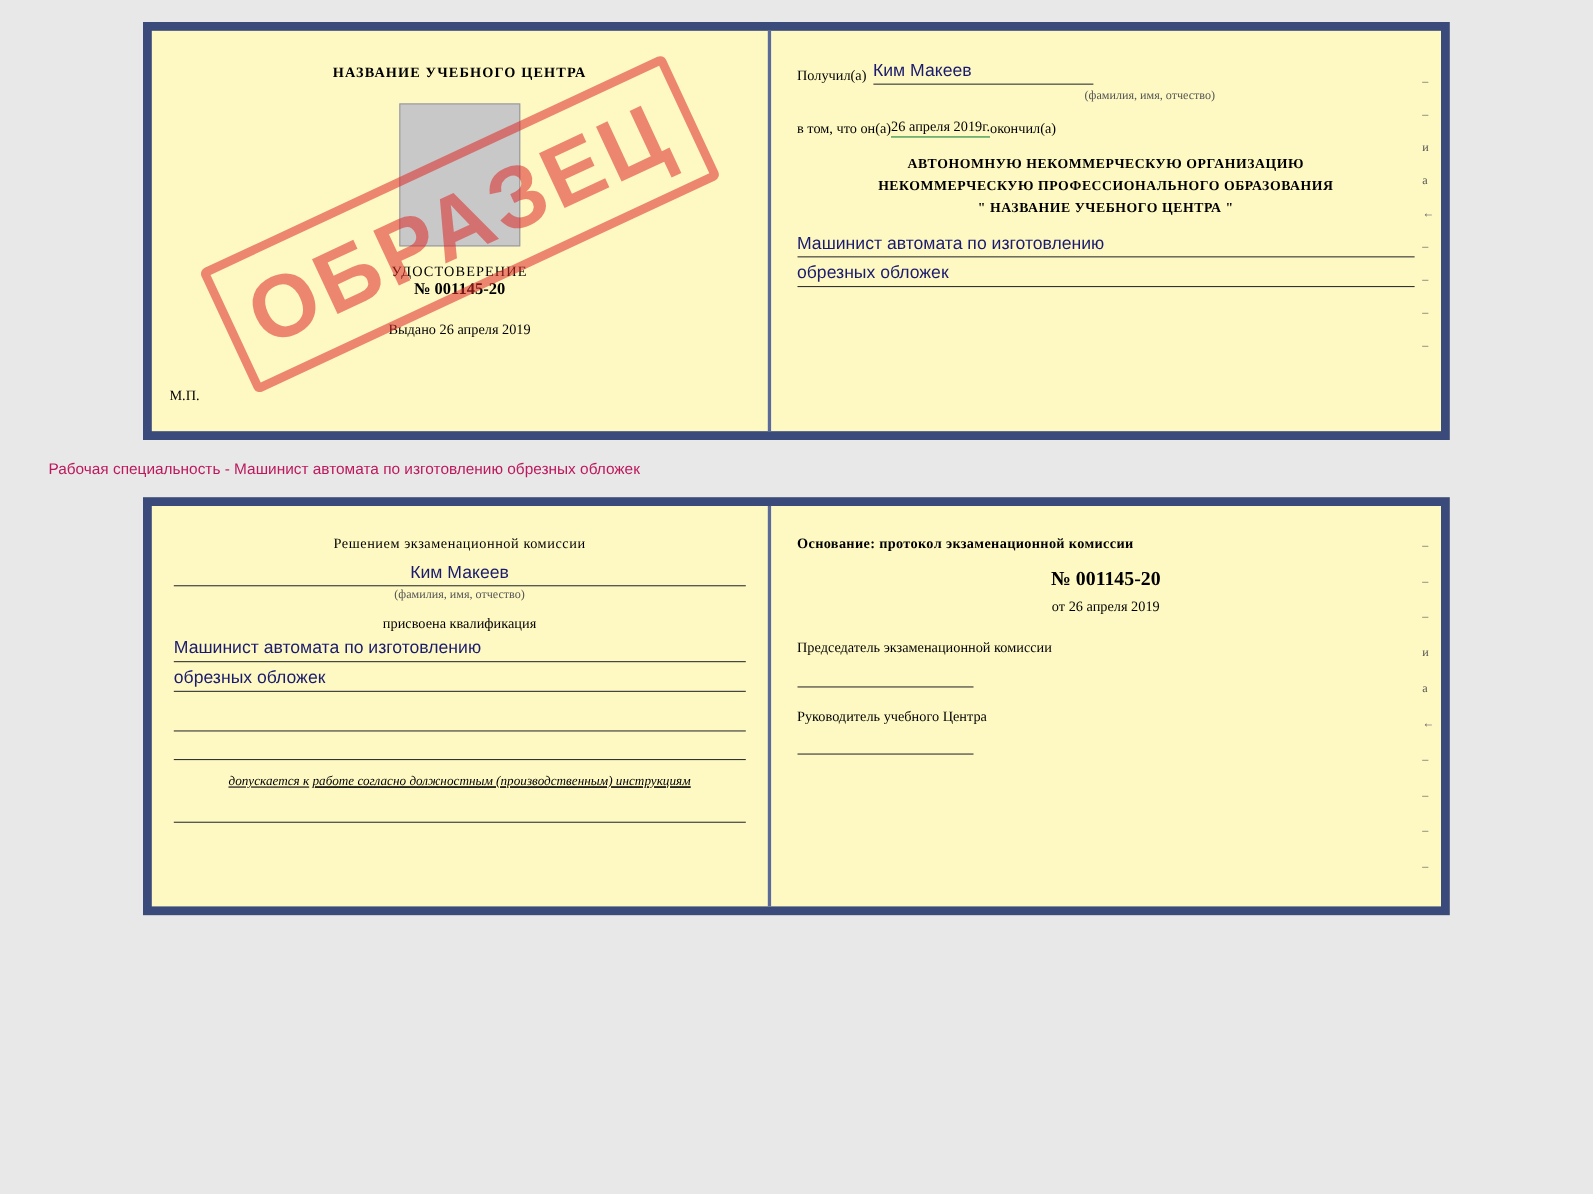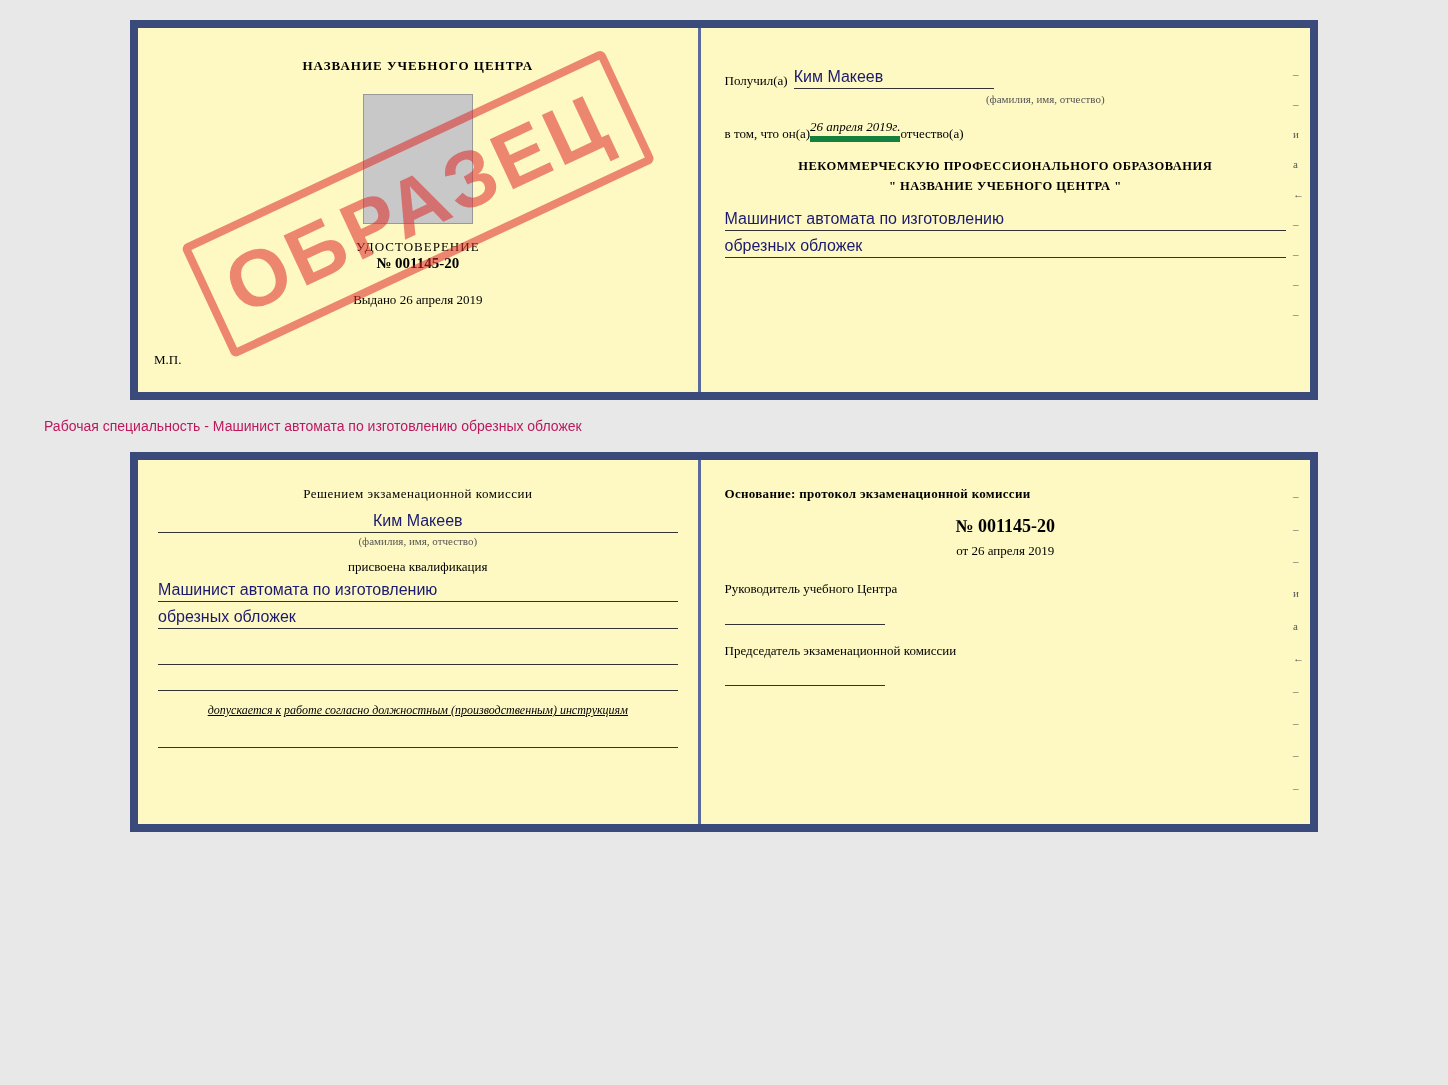--- a/index.html
+++ b/index.html
@@ -105,21 +105,21 @@
       z-index: 10;
       border-radius: 6px;
     }
 
     
     .right-panel .recipient-line {
       display: flex;
       align-items: flex-end;
       gap: 6px;
       margin-bottom: 4px;
-      margin-top: 20px;
+      margin-top: 8px;
     }
 
     .right-panel .recipient-label {
       font-size: 13px;
       white-space: nowrap;
     }
 
     .right-panel .recipient-name {
       font-family: 'Comic Sans MS', cursive, sans-serif;
       font-size: 16px;
@@ -139,22 +139,21 @@
 
     .right-panel .date-line {
       display: flex;
       align-items: flex-end;
       gap: 0;
       margin-bottom: 14px;
       font-size: 13px;
     }
 
     .right-panel .date-value {
-      font-style: italic;
-      border-bottom: 6px solid #15803d;
+      border-bottom: 1px solid #15803d;
       font-size: 13px;
       padding-bottom: 1px;
     }
 
     .right-panel .org-block {
       font-size: 12.5px;
       text-align: center;
       line-height: 1.6;
       font-weight: bold;
       letter-spacing: 0.5px;
@@ -337,24 +336,25 @@
   <div class="right-panel">
     <div class="recipient-line">
       <span class="recipient-label">Получил(а)</span>
       <span class="recipient-name">Ким Макеев</span>
     </div>
     <div class="name-subtitle">(фамилия, имя, отчество)</div>
 
     <div class="date-line">
       <span>в том, что он(а)</span>
       <span class="date-value">26 апреля 2019г.</span>
-      <span>отчество(а)</span>
+      <span>окончил(а)</span>
     </div>
 
     <div class="org-block">
+      <div>АВТОНОМНУЮ НЕКОММЕРЧЕСКУЮ ОРГАНИЗАЦИЮ</div>
       <div>НЕКОММЕРЧЕСКУЮ ПРОФЕССИОНАЛЬНОГО ОБРАЗОВАНИЯ</div>
       <div>"  НАЗВАНИЕ УЧЕБНОГО ЦЕНТРА  "</div>
     </div>
 
     <span class="profession-value">Машинист автомата по изготовлению</span>
     <span class="profession-value">обрезных обложек</span>
 
     <div class="side-marks">
       <span>–</span>
       <span>–</span>
@@ -396,26 +396,26 @@
   <div class="right-panel" style="padding-top: 16px;">
     <div class="osnование">Основание: протокол экзаменационной комиссии</div>
 
     <div class="protocol-number">№ 001145-20</div>
     <div class="protocol-date">
       <span>от</span>
       <span>26 апреля 2019</span>
     </div>
 
     <div class="signature-block">
+      <div class="sig-title">Председатель экзаменационной комиссии</div>
+      <div class="sig-line"></div>
+    </div>
+
+    <div class="signature-block">
       <div class="sig-title">Руководитель учебного Центра</div>
-      <div class="sig-line"></div>
-    </div>
-
-    <div class="signature-block">
-      <div class="sig-title">Председатель экзаменационной комиссии</div>
       <div class="sig-line"></div>
     </div>
 
     <div class="side-dashes">
       <span>–</span>
       <span>–</span>
       <span>–</span>
       <span>и</span>
       <span>а</span>
       <span>←</span>

